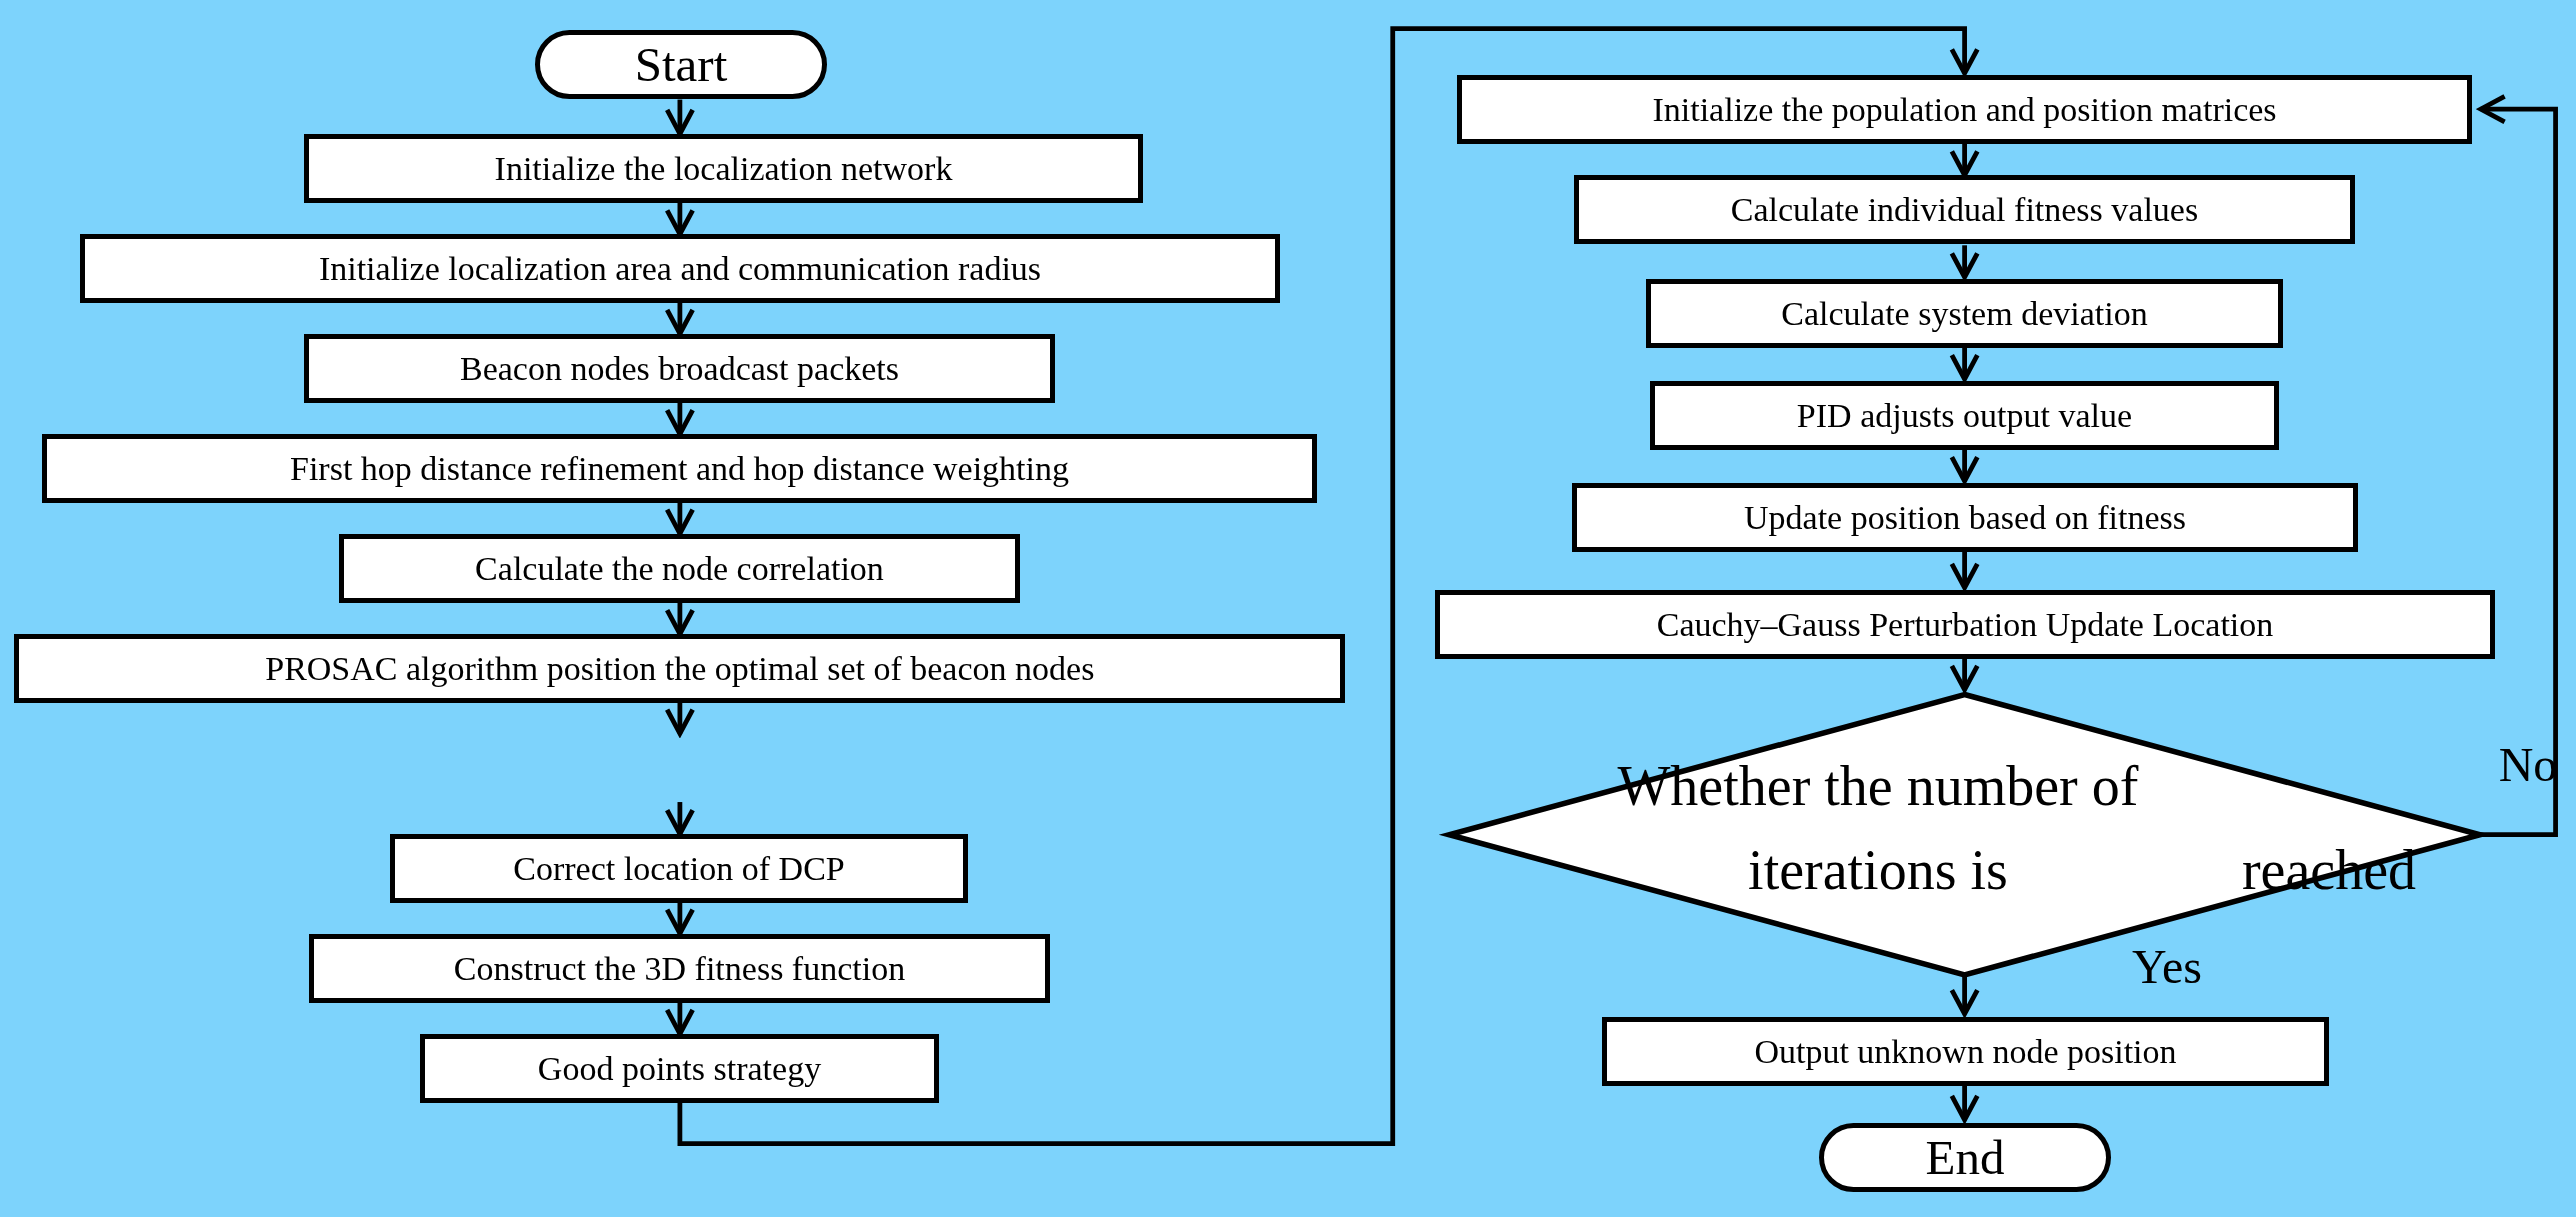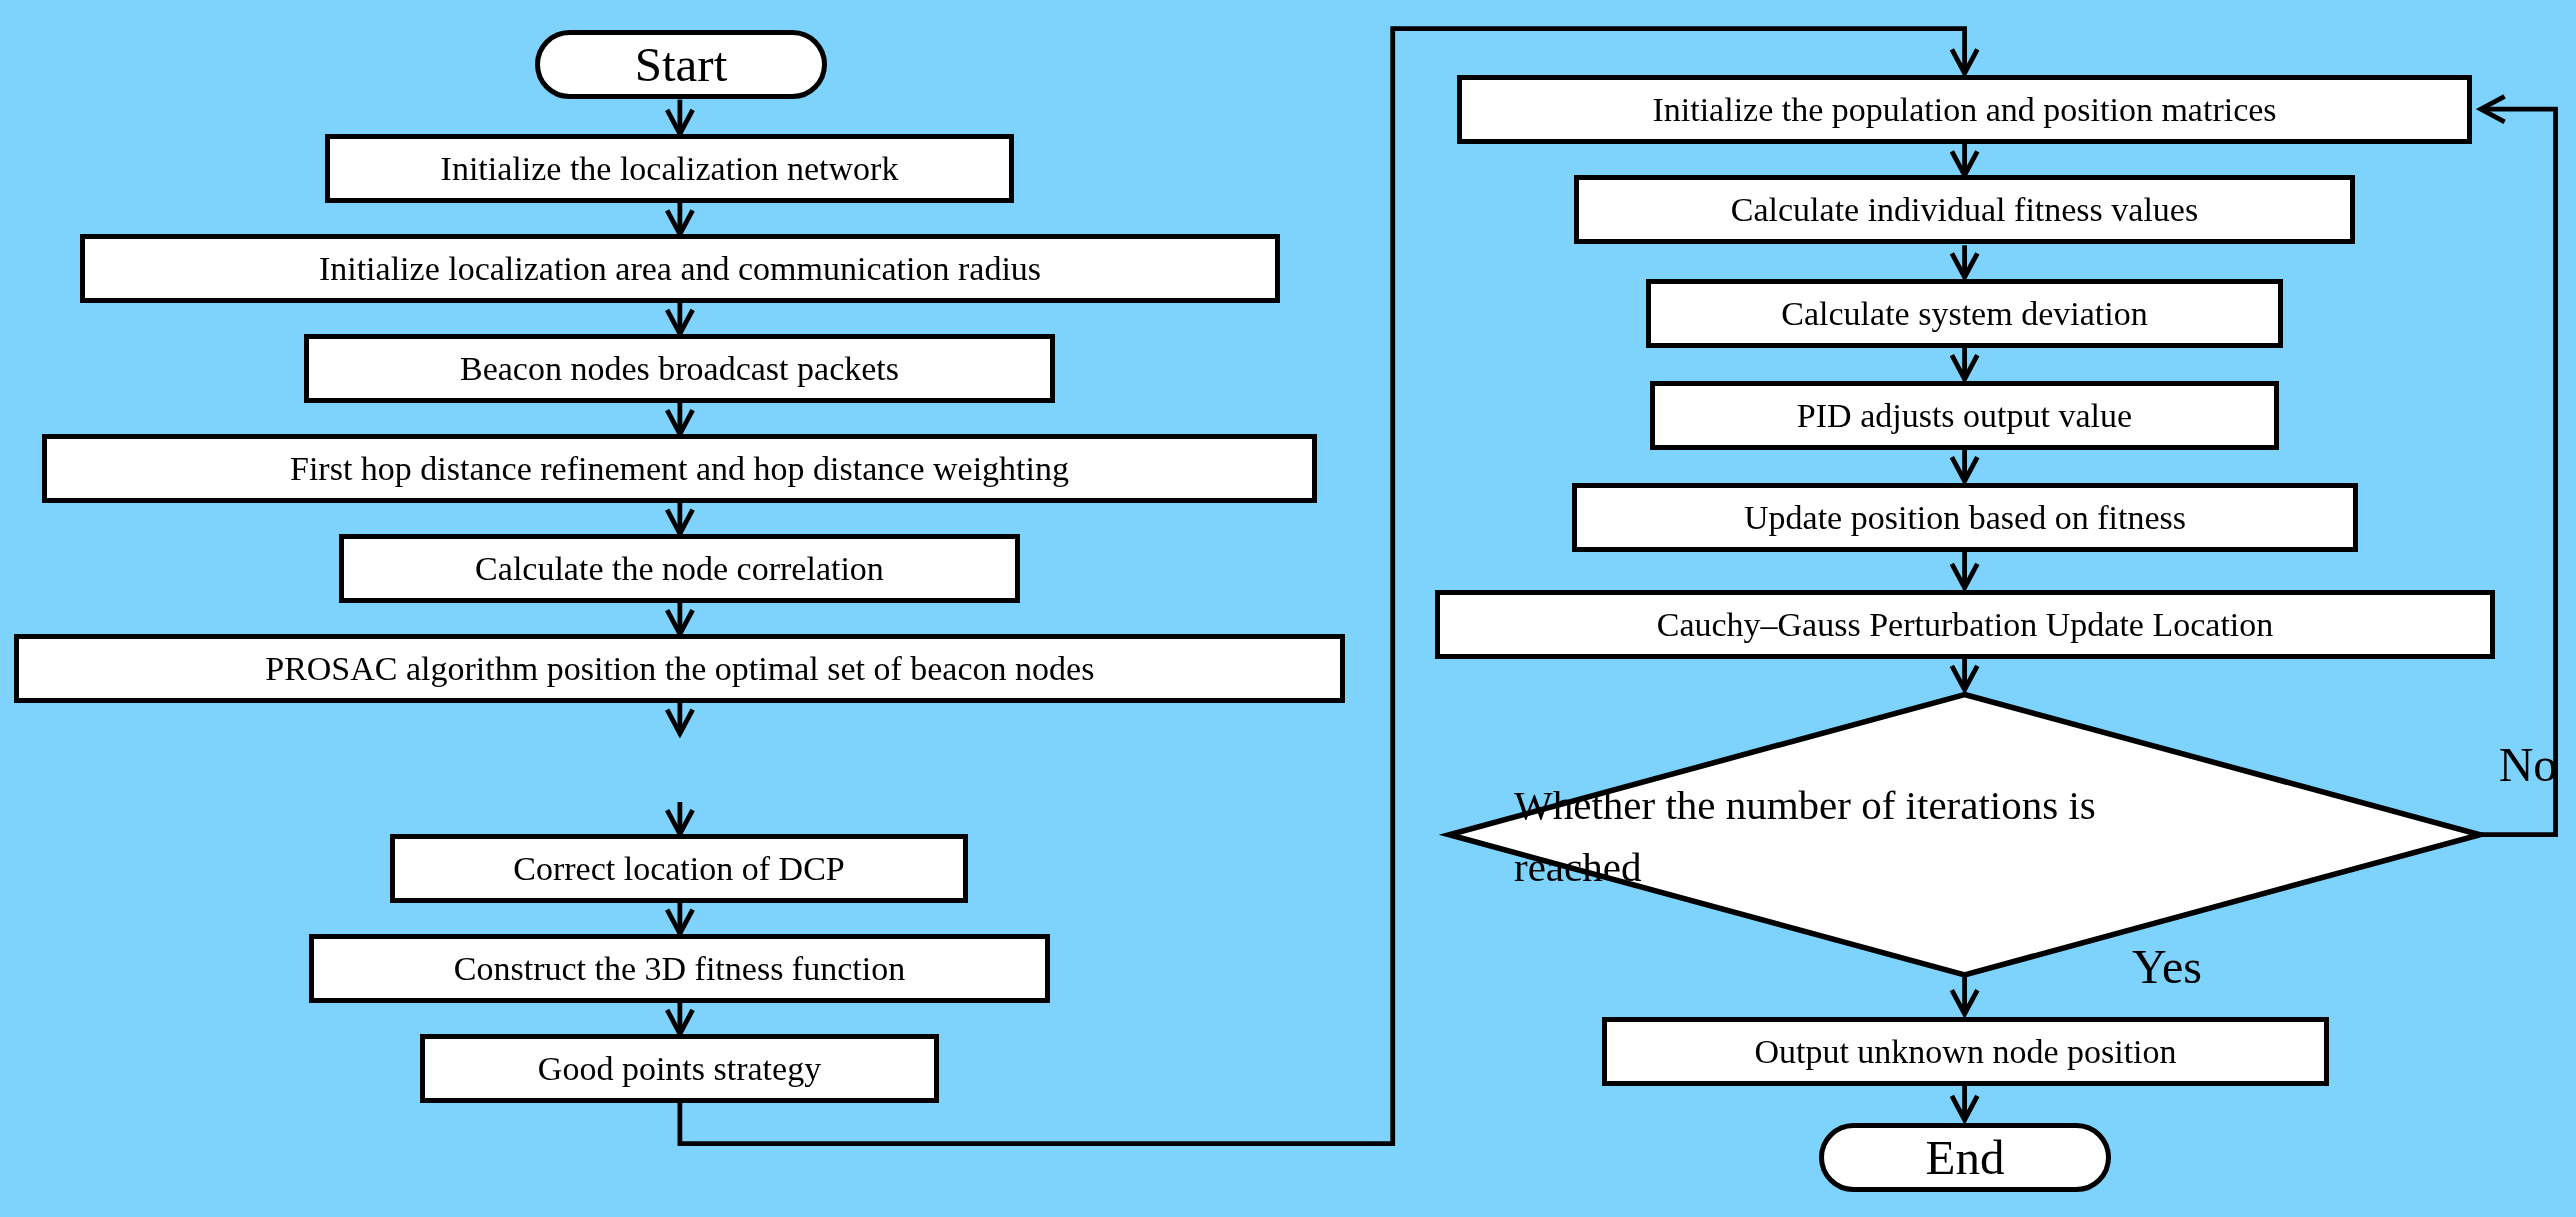--- a/index.html
+++ b/index.html
@@ -36,25 +36,24 @@
     line-height: 1.1;
     white-space: nowrap;
   }
   .terminator {
     border-radius: 37px;
     font-size: 49px;
   }
   .diamond-label {
     position: absolute;
     display: flex;
-    flex-direction: column;
-    align-items: flex-start;
+    align-items: flex-end;
     justify-content: center;
     text-align: center;
-    font-size: 41px;
+    font-size: 56px;
     line-height: 1.5;
     background: transparent;
     border: none;
   }
   .edge-label {
     position: absolute;
     font-size: 48px;
     text-align: center;
     background: transparent;
   }
@@ -93,21 +92,21 @@
     <path d="M2466 1224 V1273" stroke="#000000" stroke-width="6" fill="none" marker-end="url(#chev)"></path>
     <path d="M2466 1363 V1406" stroke="#000000" stroke-width="6" fill="none" marker-end="url(#chev)"></path>
 
     <path d="M3113 1048 H3208 V137 H3114" stroke="#000000" stroke-width="6" fill="none" marker-end="url(#chev)"></path>
 
     <polygon points="2466,872 3113,1048 2466,1224 1819,1048" fill="#ffffff" stroke="#000000" stroke-width="7"></polygon>
   </svg>
 
   <div class="node terminator" style="left:535px; top:30px; width:292px; height:69px">Start</div>
 
-  <div class="node" style="left:325px; top:134px; width:689px; height:69px">Initialize the localization network</div>
+  <div class="node" style="left:304px; top:134px; width:839px; height:69px">Initialize the localization network</div>
 
   <div class="node" style="left:80px; top:234px; width:1200px; height:69px">Initialize localization area and communication radius</div>
 
   <div class="node" style="left:304px; top:334px; width:751px; height:69px">Beacon nodes broadcast packets</div>
 
   <div class="node" style="left:42px; top:434px; width:1275px; height:69px">First hop distance refinement and hop distance weighting</div>
 
   <div class="node" style="left:339px; top:534px; width:681px; height:69px">Calculate the node correlation</div>
 
   <div class="node" style="left:14.3px; top:634px; width:1331px; height:69px">PROSAC algorithm position the optimal set of beacon nodes</div>

